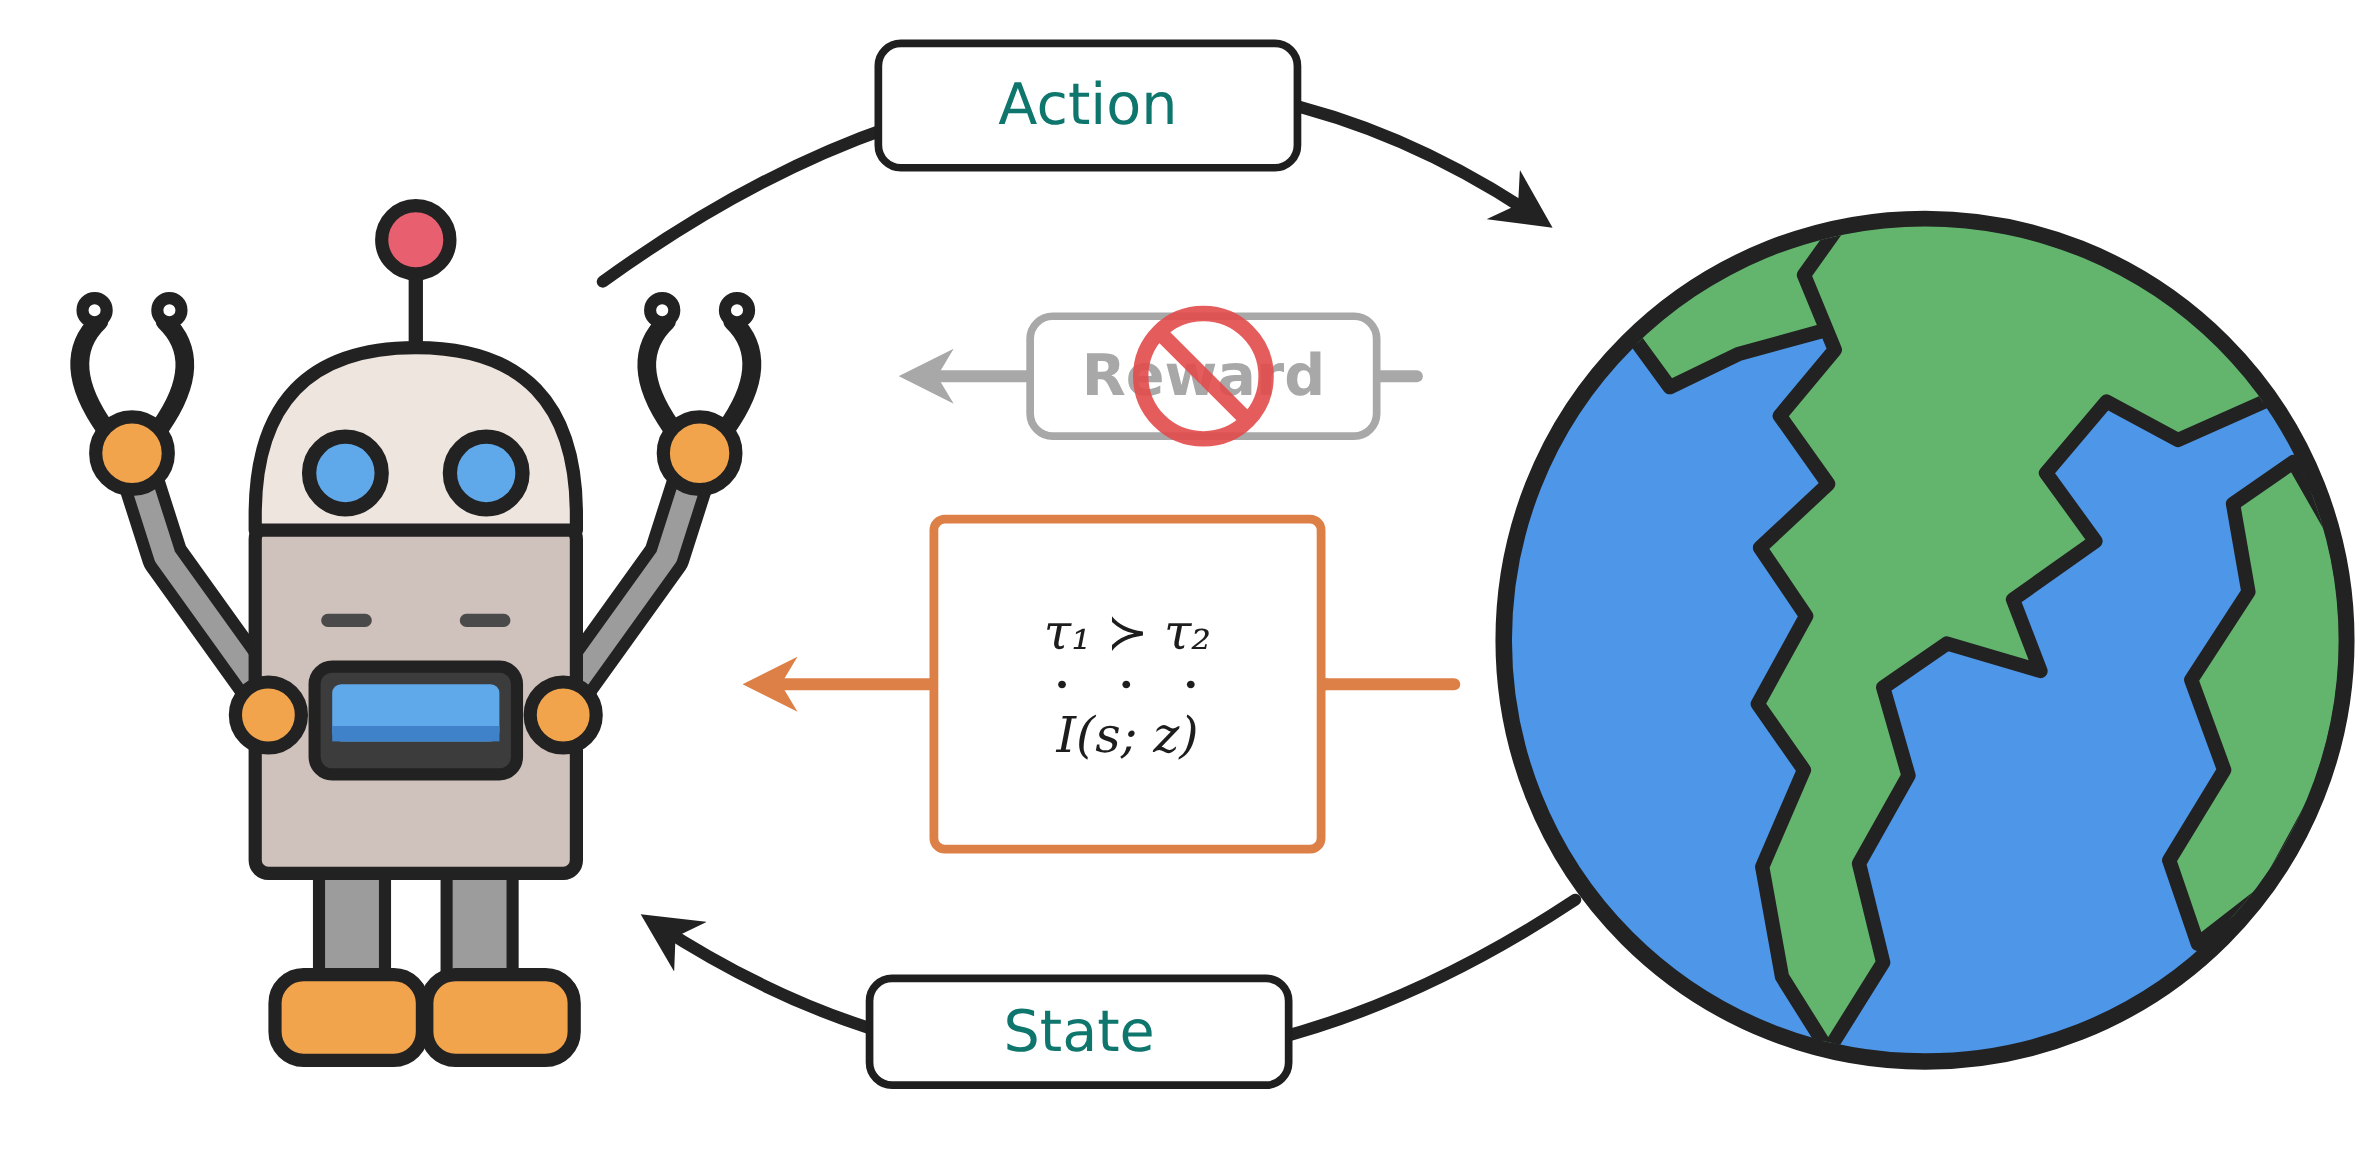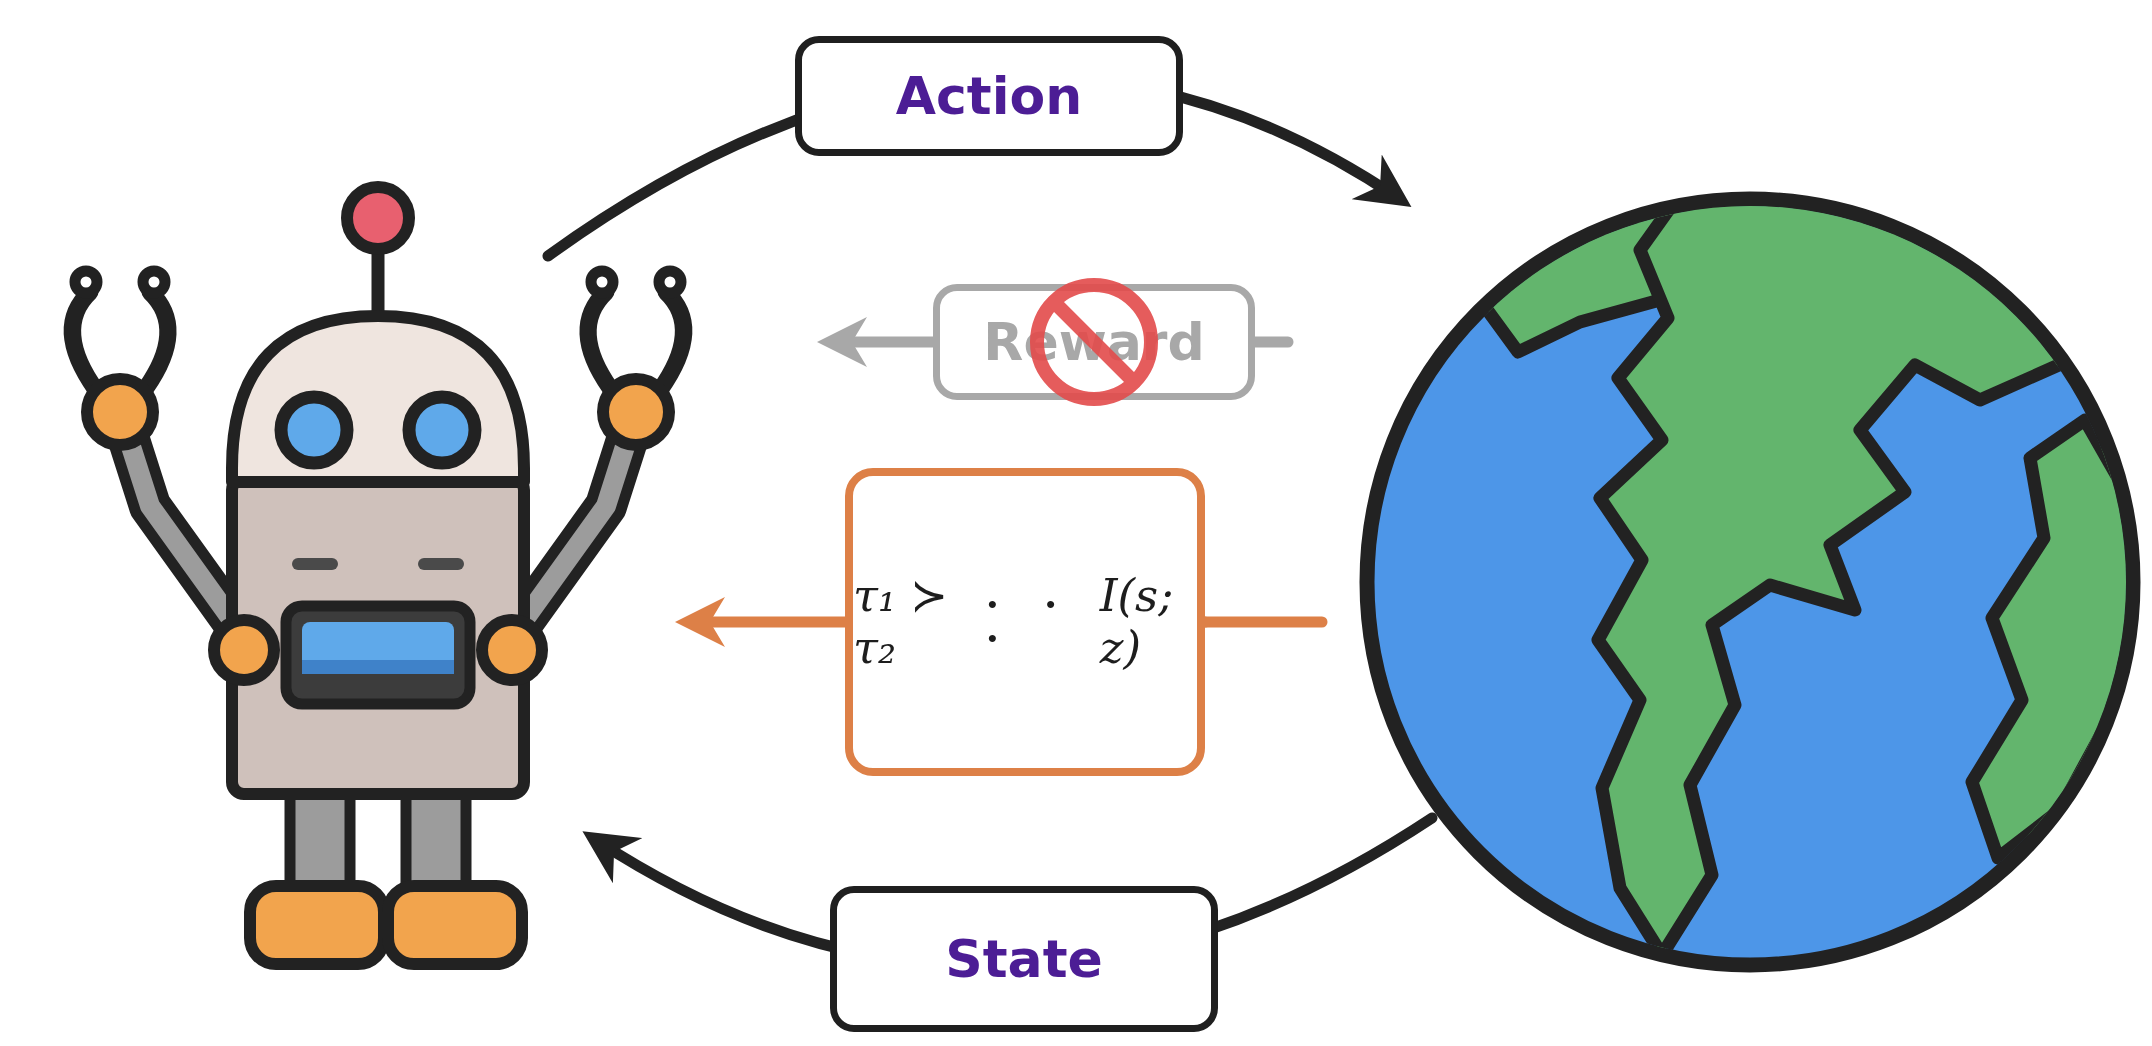--- a/index.html
+++ b/index.html
@@ -10,37 +10,37 @@
     overflow:hidden;
     font-family:"DejaVu Sans", sans-serif;
   }
   .art{position:absolute;left:0;top:0;width:2152px;height:1046px;}
   .label-box{
     position:absolute;
     display:flex;align-items:center;justify-content:center;
     background:#ffffff;
     border:7px solid #1f1f1f;
     border-radius:24px;
-    font-size:52px;font-weight:700;color:#4c1d95;
+    font-size:52px;font-weight:400;color:#0f766e;
     box-sizing:border-box;
   }
   .action-box{left:795px;top:36px;width:388px;height:120px;}
-  .state-box{left:830px;top:886px;width:388px;height:146px;}
+  .state-box{left:787px;top:886px;width:388px;height:104px;}
   .reward-box{
     left:933px;top:284px;width:322px;height:116px;
     border-color:#a8a8a8;color:#a8a8a8;font-weight:700;
   }
   .no-sign{position:absolute;left:1014px;top:262px;width:160px;height:160px;}
   .feedback-box{
     position:absolute;left:845px;top:468px;width:360px;height:308px;
     box-sizing:border-box;
     background:#ffffff;
     border:8px solid #dd8047;
-    border-radius:28px;
-    display:flex;flex-direction:row;align-items:center;justify-content:center;
+    border-radius:14px;
+    display:flex;flex-direction:column;align-items:center;justify-content:center;
     gap:4px;
     font-family:"DejaVu Serif","DejaVu Sans",serif;
     font-style:italic;
     font-size:45px;color:#1d1d1d;
     line-height:1.15;
   }
   .feedback-box .dots{
     font-style:normal;font-weight:bold;
     font-size:38px;letter-spacing:16px;line-height:0.9;
     padding-left:14px;

